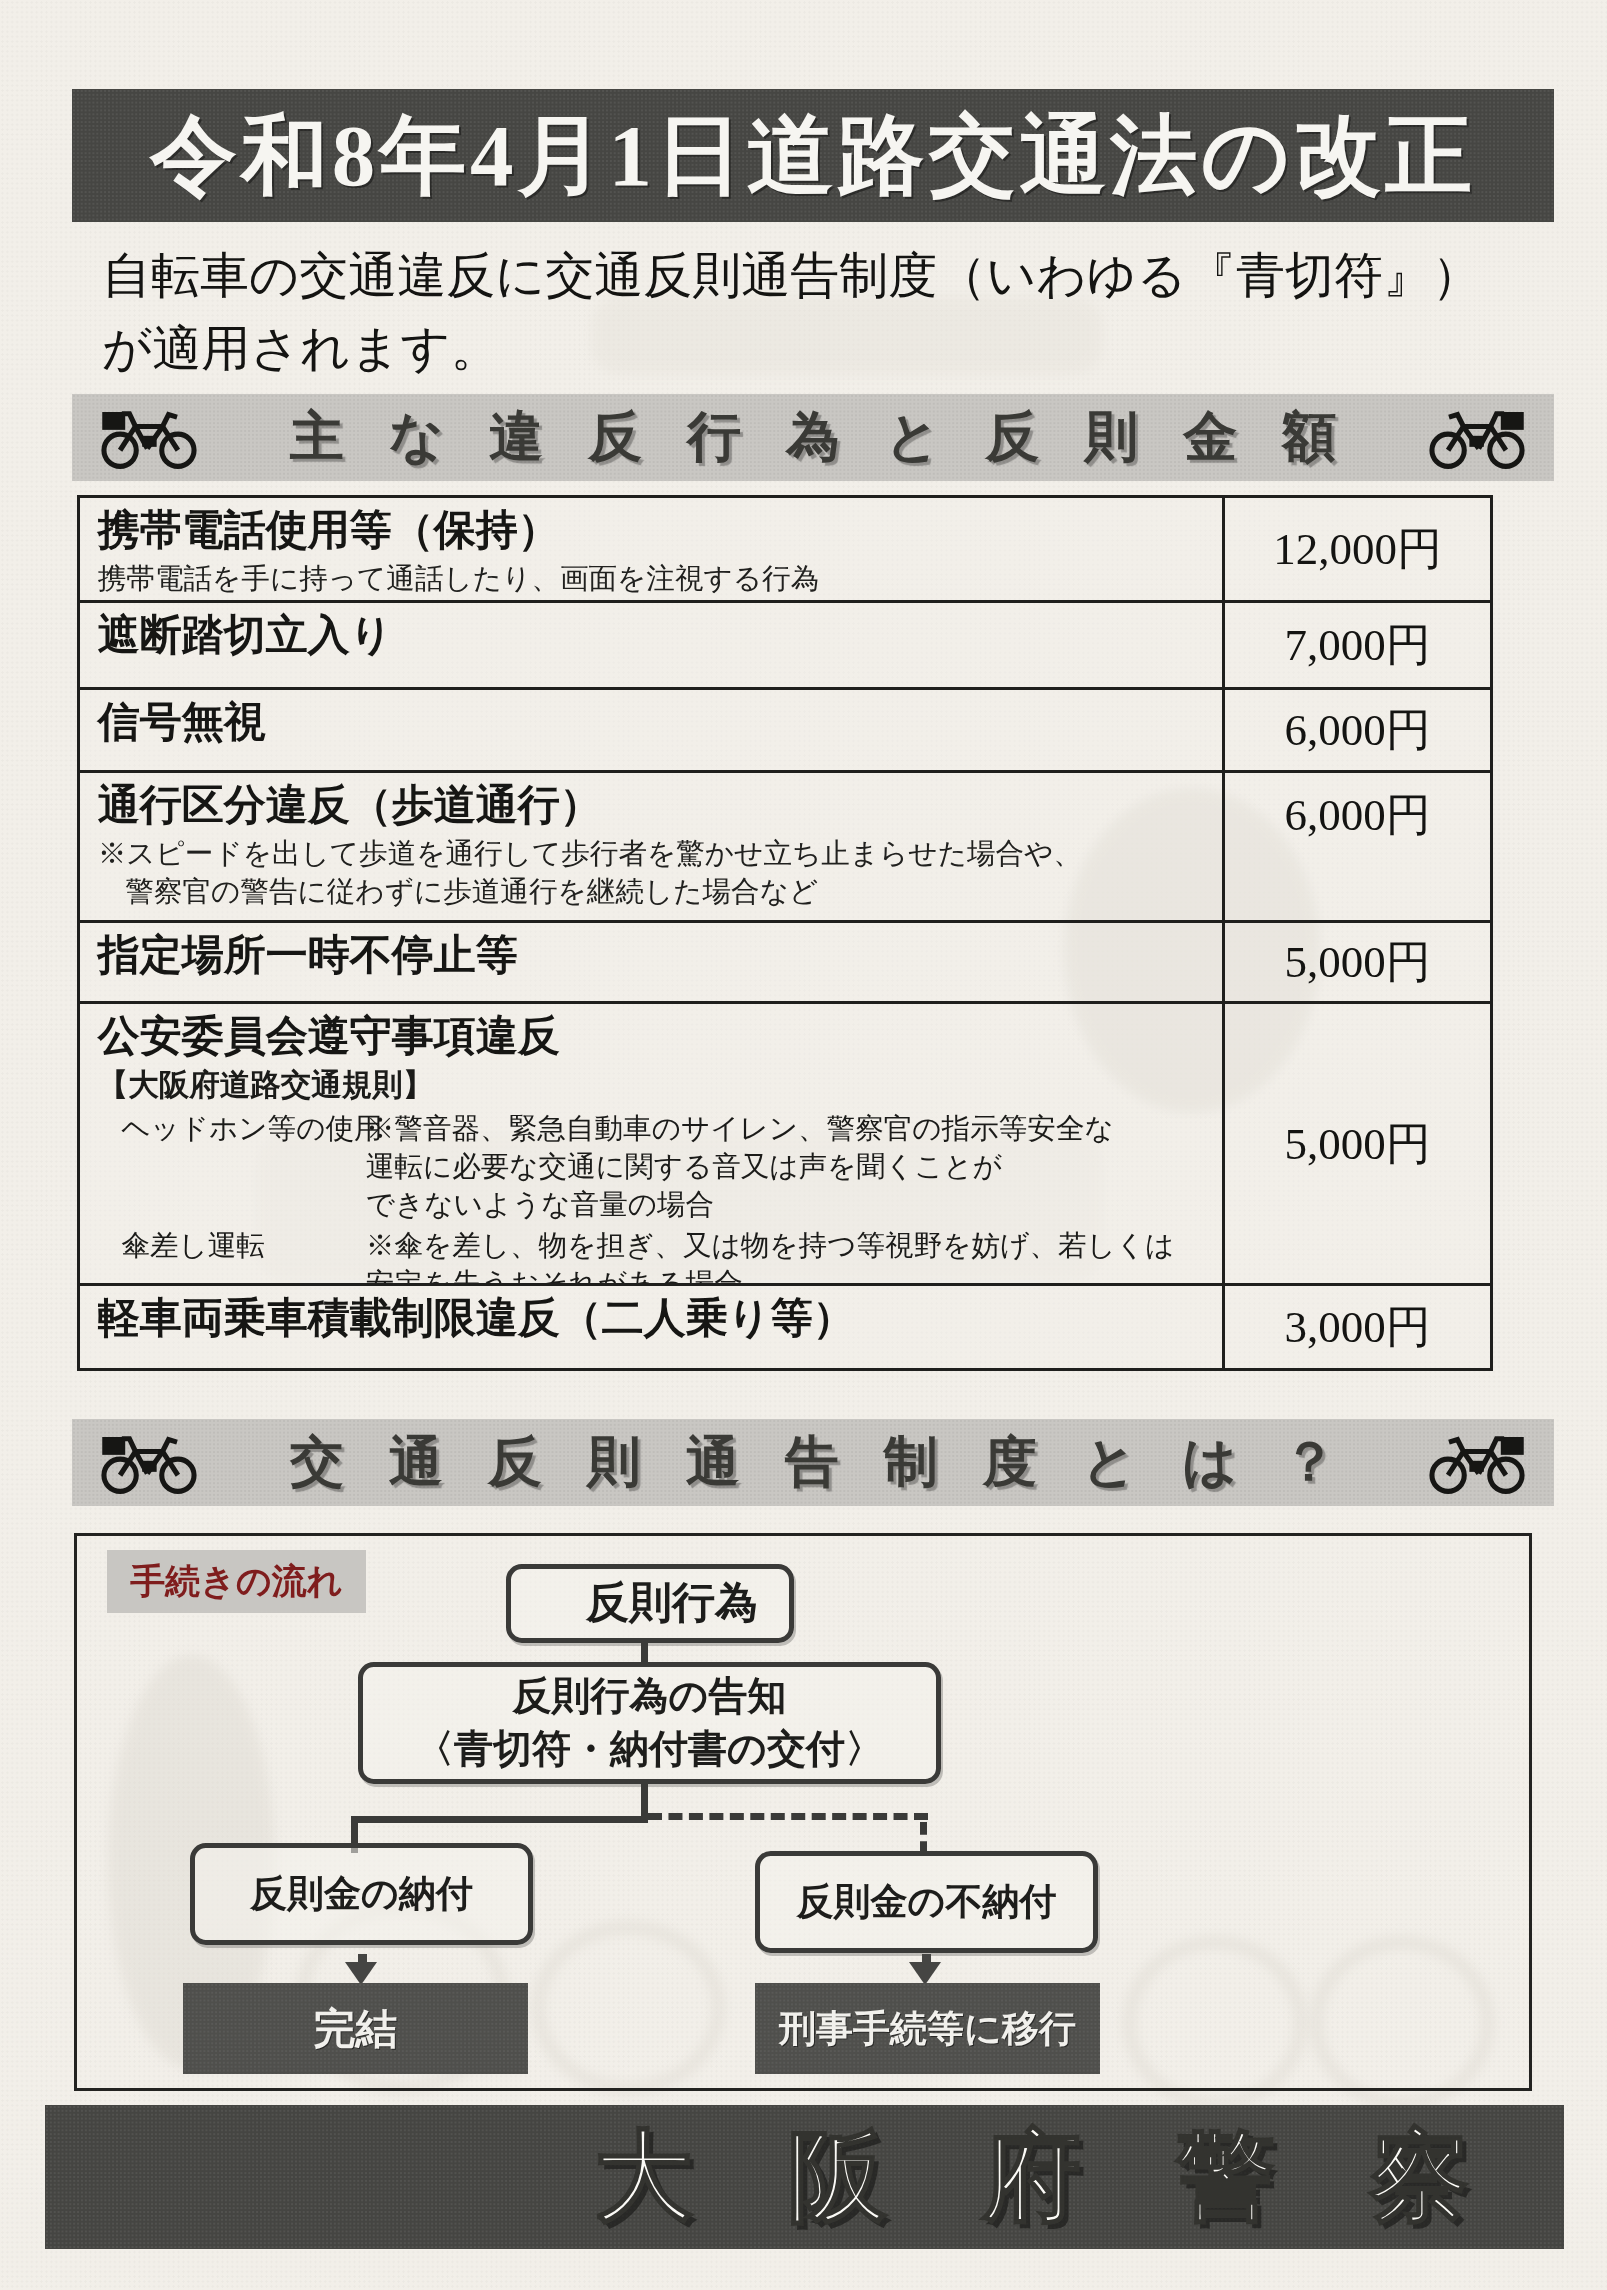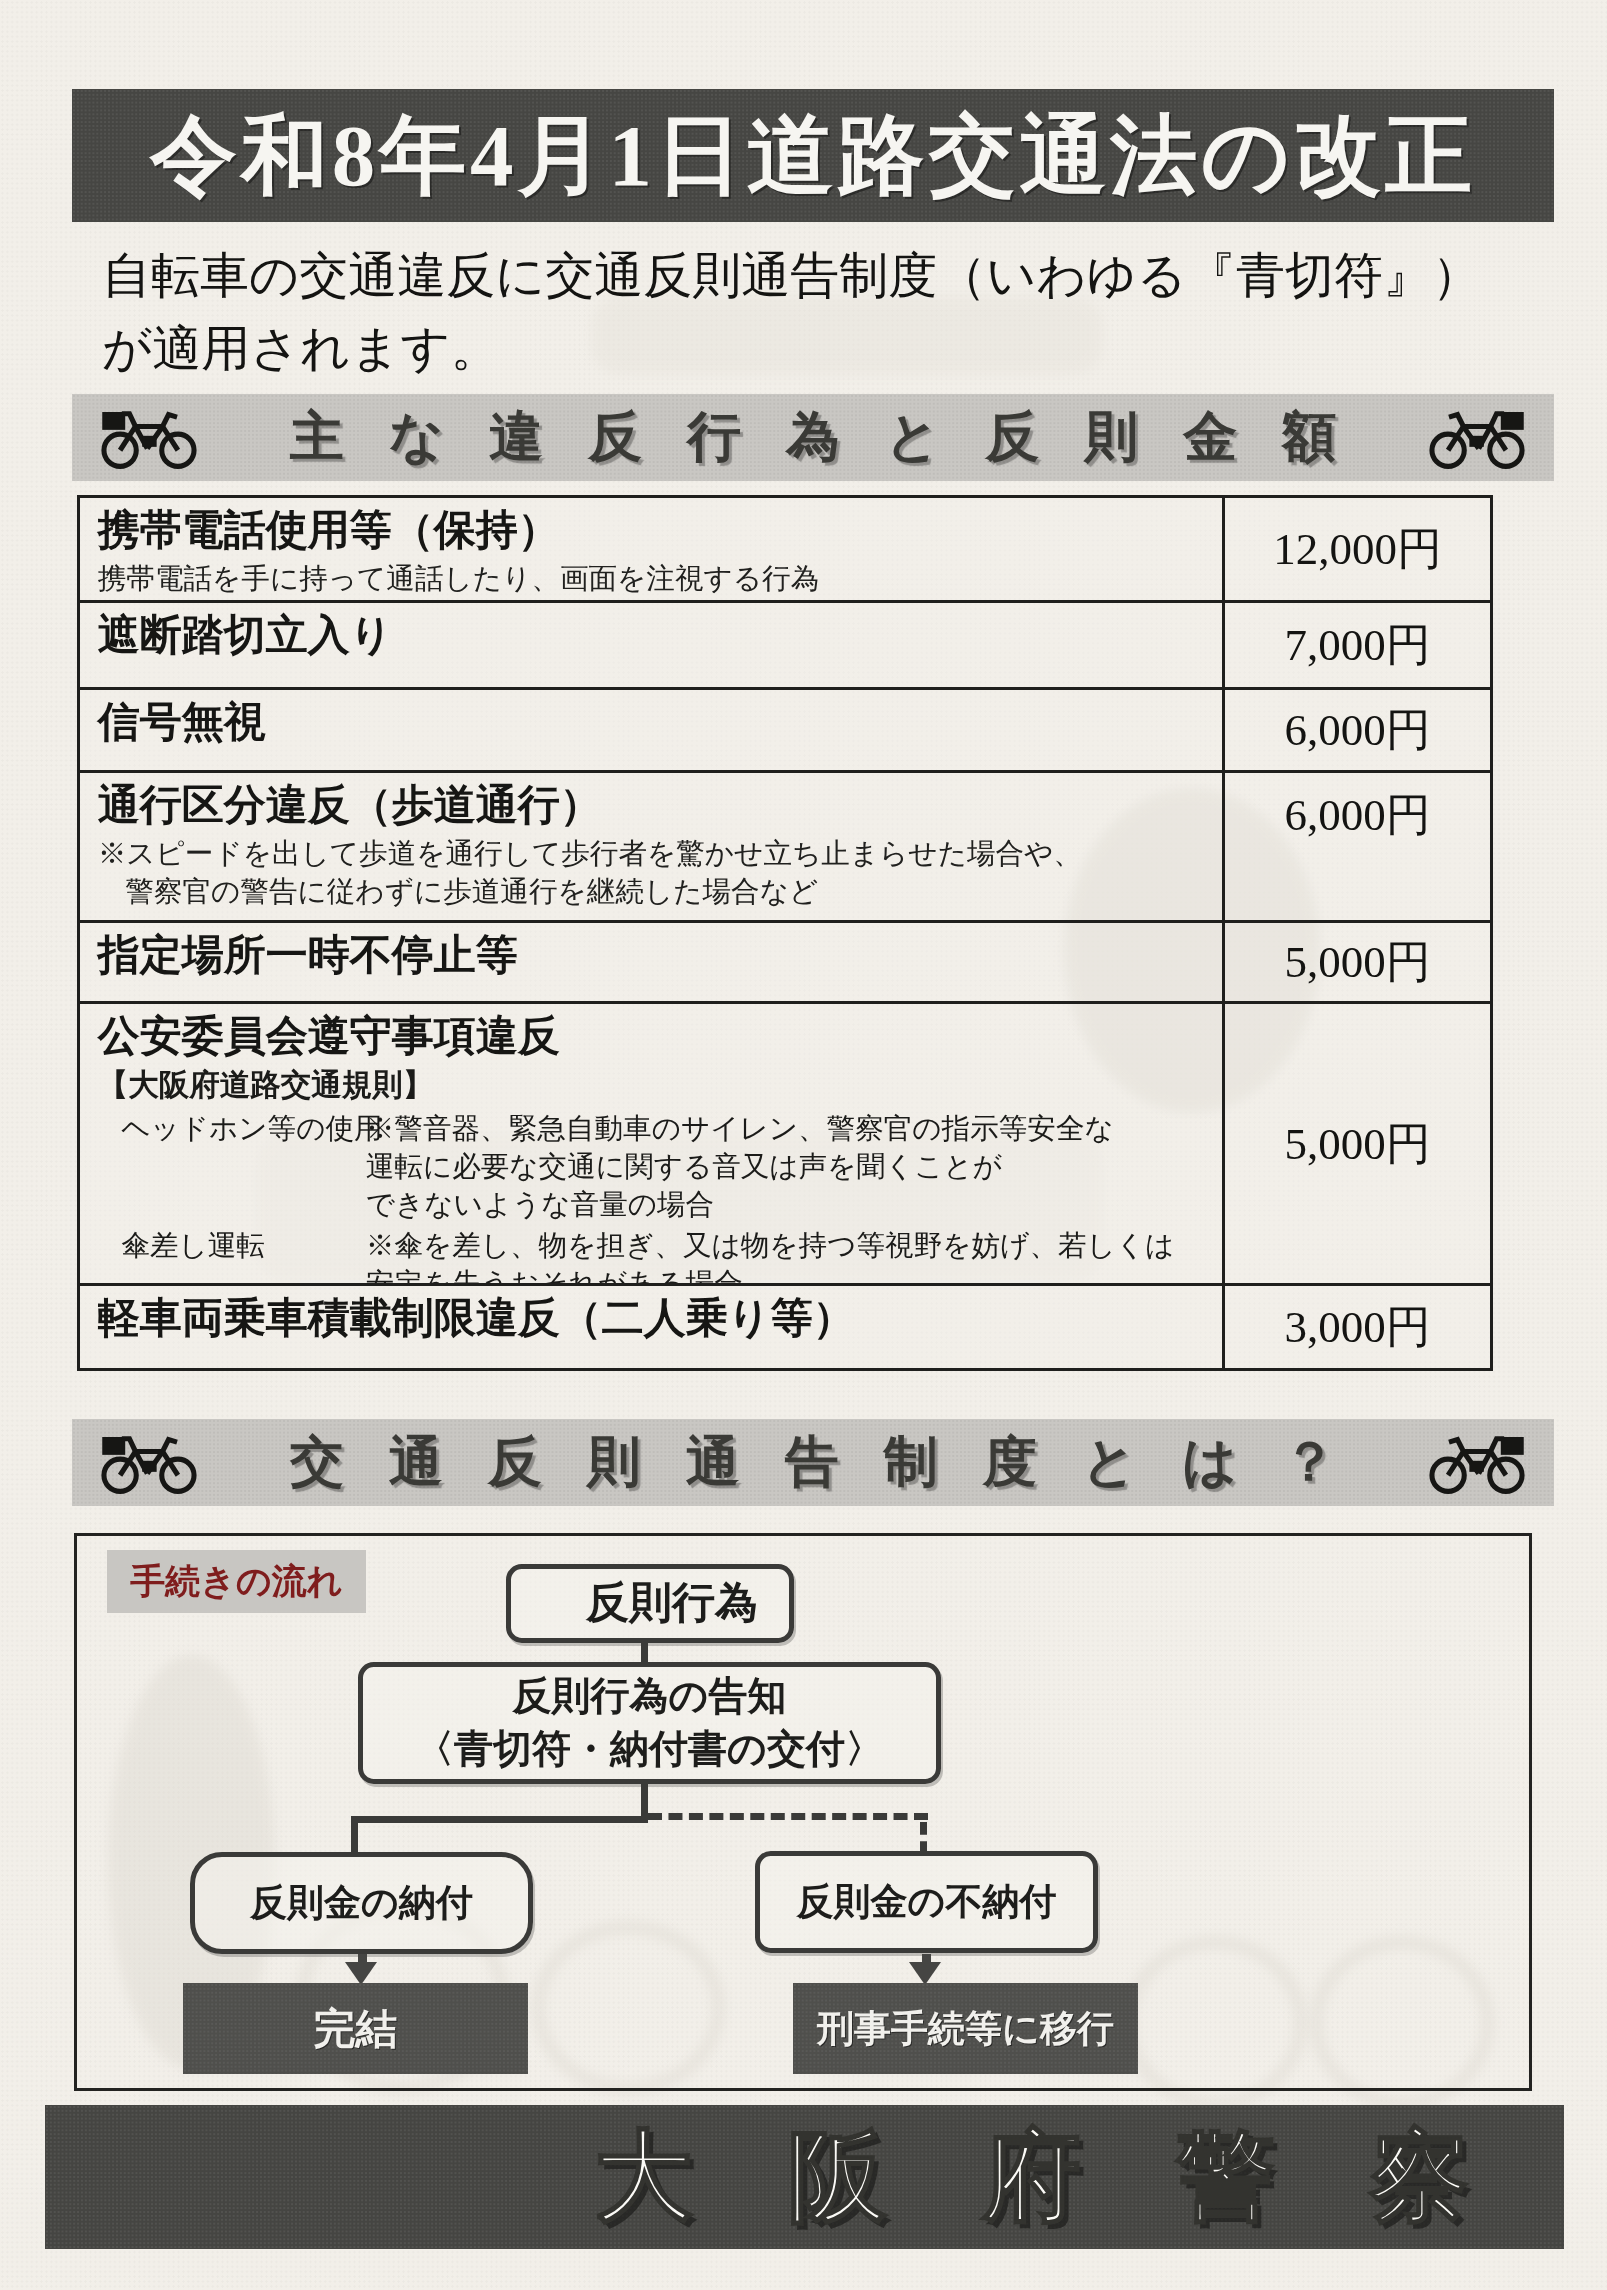--- a/index.html
+++ b/index.html
@@ -85,41 +85,41 @@
   }
   .fbox{
     position:absolute;border:5.9px solid #3a3a38;border-radius:15.8px;
     background:rgba(244,242,236,0.55);box-sizing:border-box;
     display:flex;flex-direction:column;align-items:center;justify-content:center;
     font-size:39px;font-weight:600;color:#1d1d1b;text-align:center;line-height:1.35;
     box-shadow:2px 3px 0 rgba(40,40,38,0.25);
   }
   .b1{left:429px;top:27.6px;width:288px;height:79px;font-size:43px;padding-left:44px;}
   .b2{left:281px;top:126px;width:583px;height:122px;}
-  .b3{left:113px;top:316px;width:343px;height:102px;font-size:37px;border-radius:32px;}
+  .b3{left:113px;top:307px;width:343px;height:102px;font-size:37px;}
   .b4{left:678px;top:315px;width:343px;height:102px;font-size:37px;}
   .fline{position:absolute;background:#3a3a38;}
   .ldashh{position:absolute;height:0;border-top:7.9px dashed #3a3a38;background:none;}
   .ldashv{position:absolute;width:0;border-left:7.9px dashed #3a3a38;background:none;}
   .astem{position:absolute;width:8.9px;background:#454543;}
   .ahead{
     position:absolute;width:0;height:0;
     border-left:16.7px solid transparent;border-right:16.7px solid transparent;
     border-top:23.6px solid #454543;
   }
   .fdark{
     position:absolute;background-color:#4f4f4c;
     background-image:radial-gradient(rgba(255,255,255,0.06) 1px, transparent 1px);
     background-size:3.9px 3.9px;
     display:flex;align-items:center;justify-content:center;
     color:#f1f0ec;font-size:39px;font-weight:600;white-space:nowrap;
     text-shadow:1px 1px 0 rgba(0,0,0,.5);
   }
   .d1{left:106px;top:447px;width:345px;height:91px;font-size:42px;}
-  .d2{left:678px;top:447px;width:345px;height:91px;font-size:37px;margin-left:38px;}
+  .d2{left:678px;top:447px;width:345px;height:91px;font-size:37px;}
   .fnote{position:absolute;left:788px;top:35px;width:680px;font-size:40px;font-weight:500;line-height:1.55;color:#1d1d1b;white-space:nowrap;}
   
   .ftr{
     position:absolute;left:45px;top:2105px;width:1519px;height:144px;
     background-color:#454542;
     background-image:radial-gradient(rgba(255,255,255,0.07) 1px, transparent 1px);
     background-size:3.9px 3.9px;
     display:flex;align-items:center;justify-content:flex-end;
   }
   .ftr-text{

